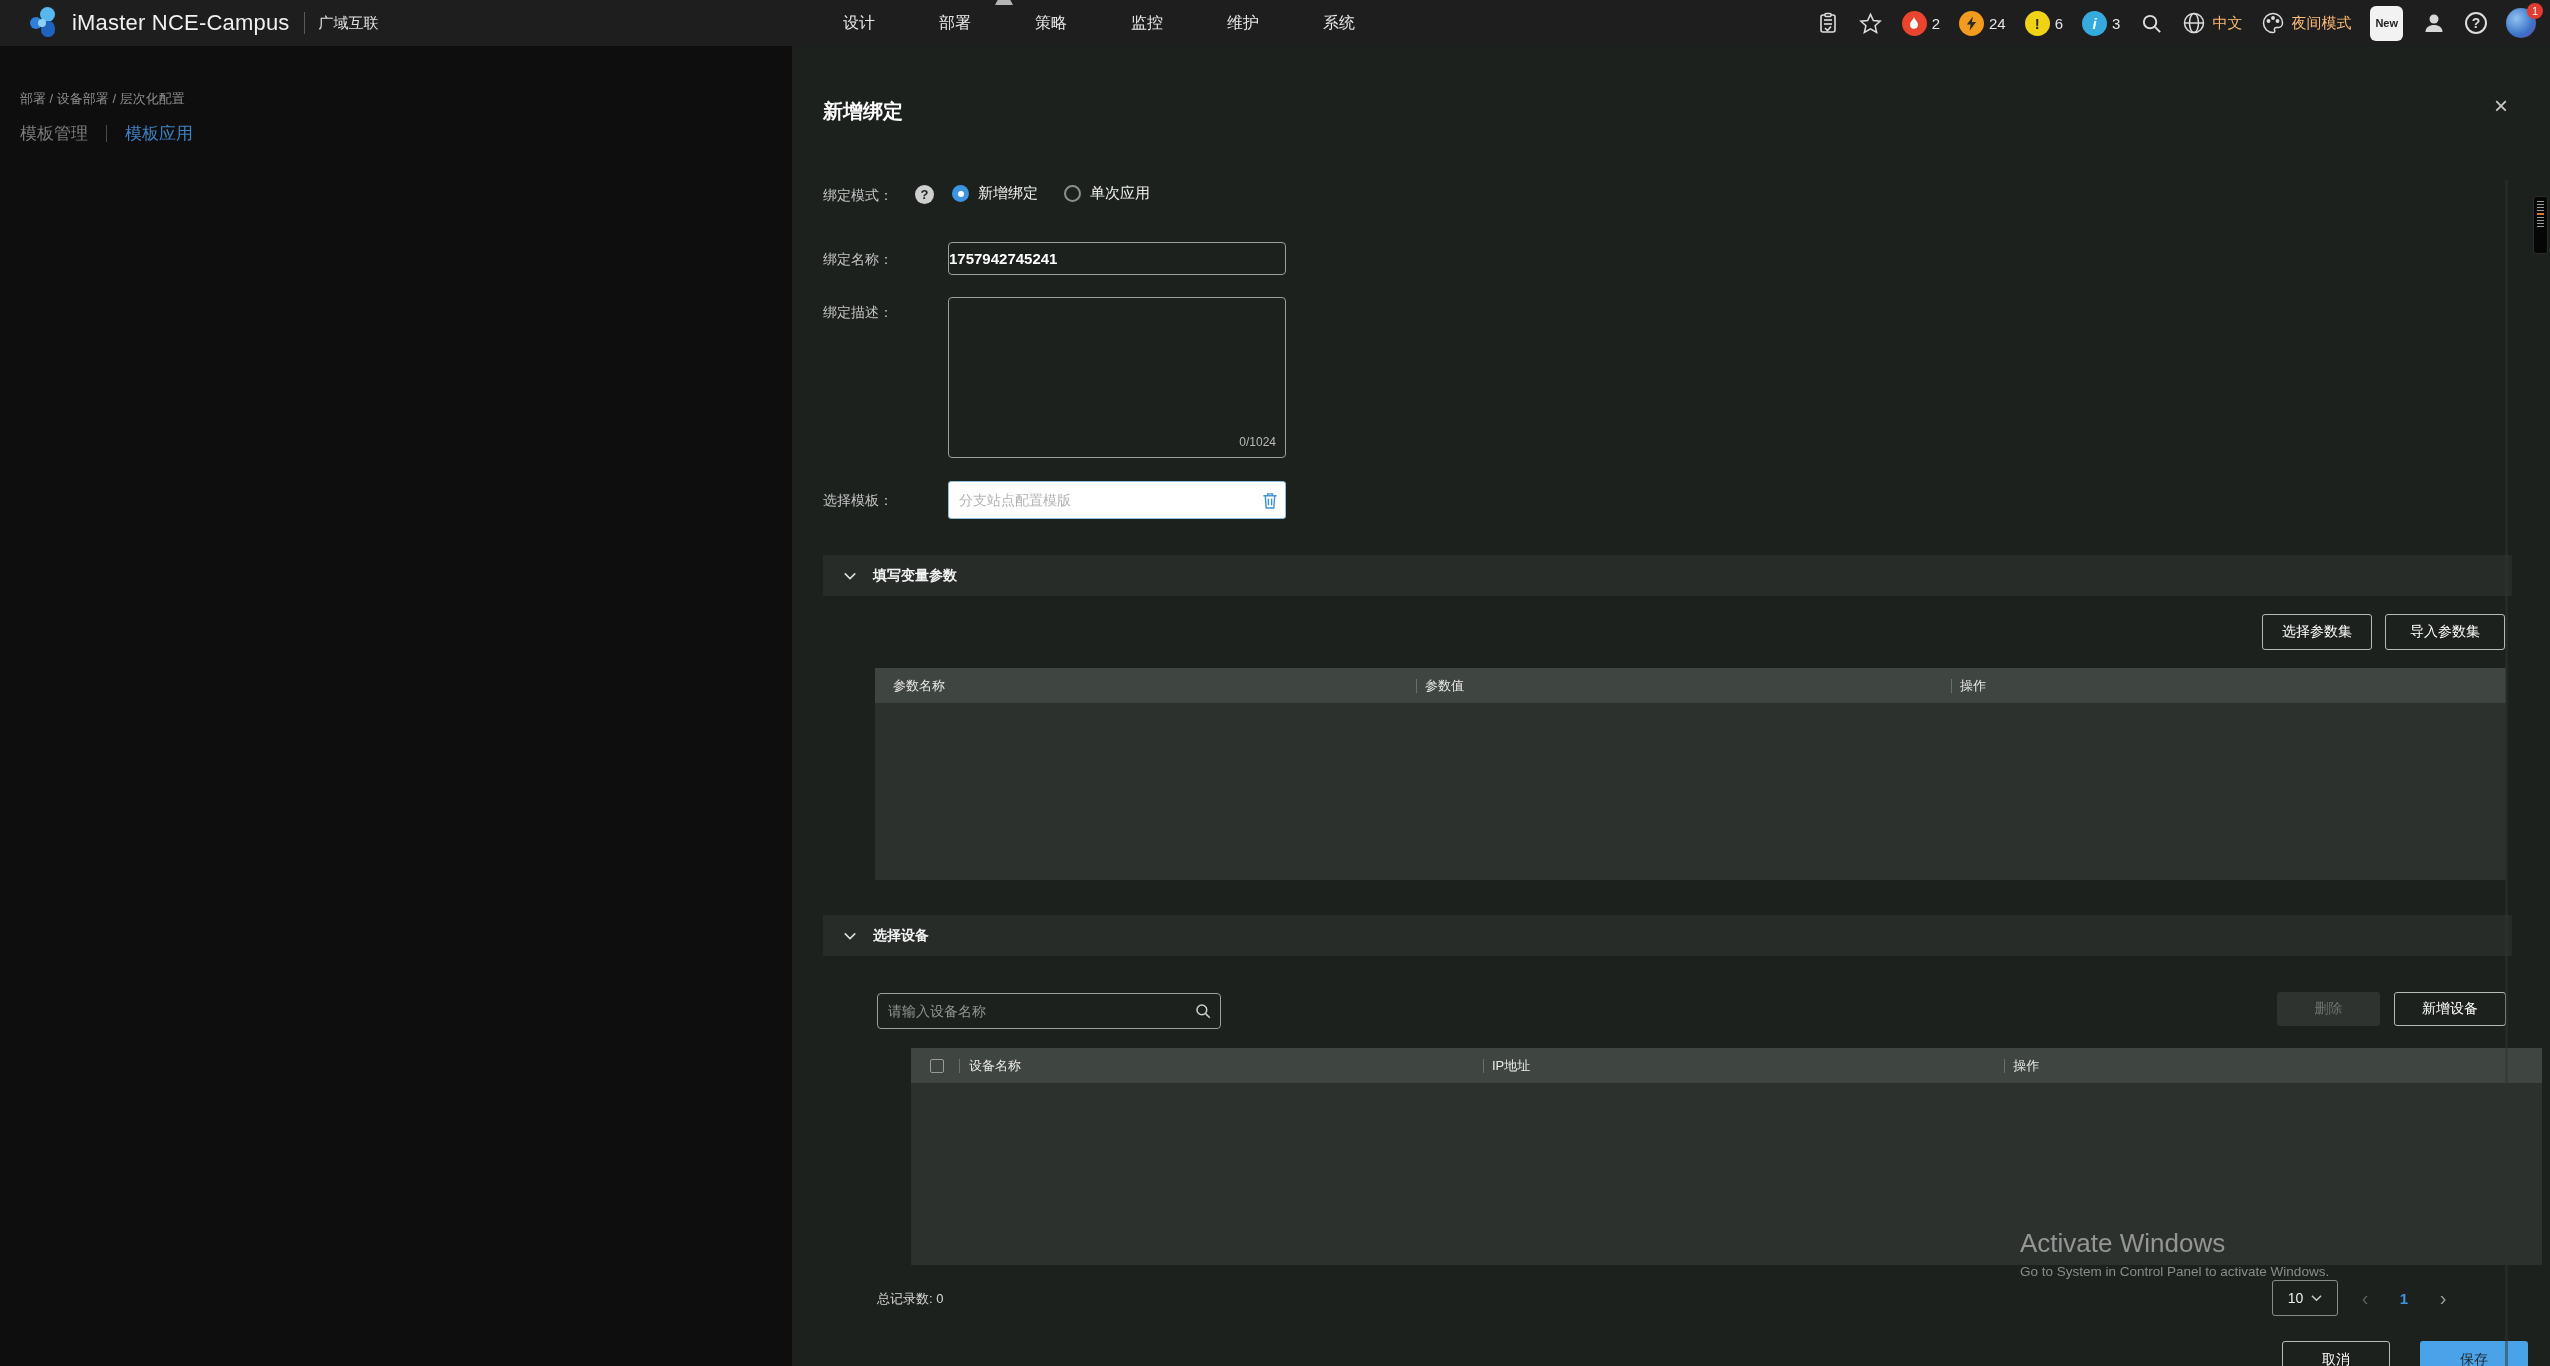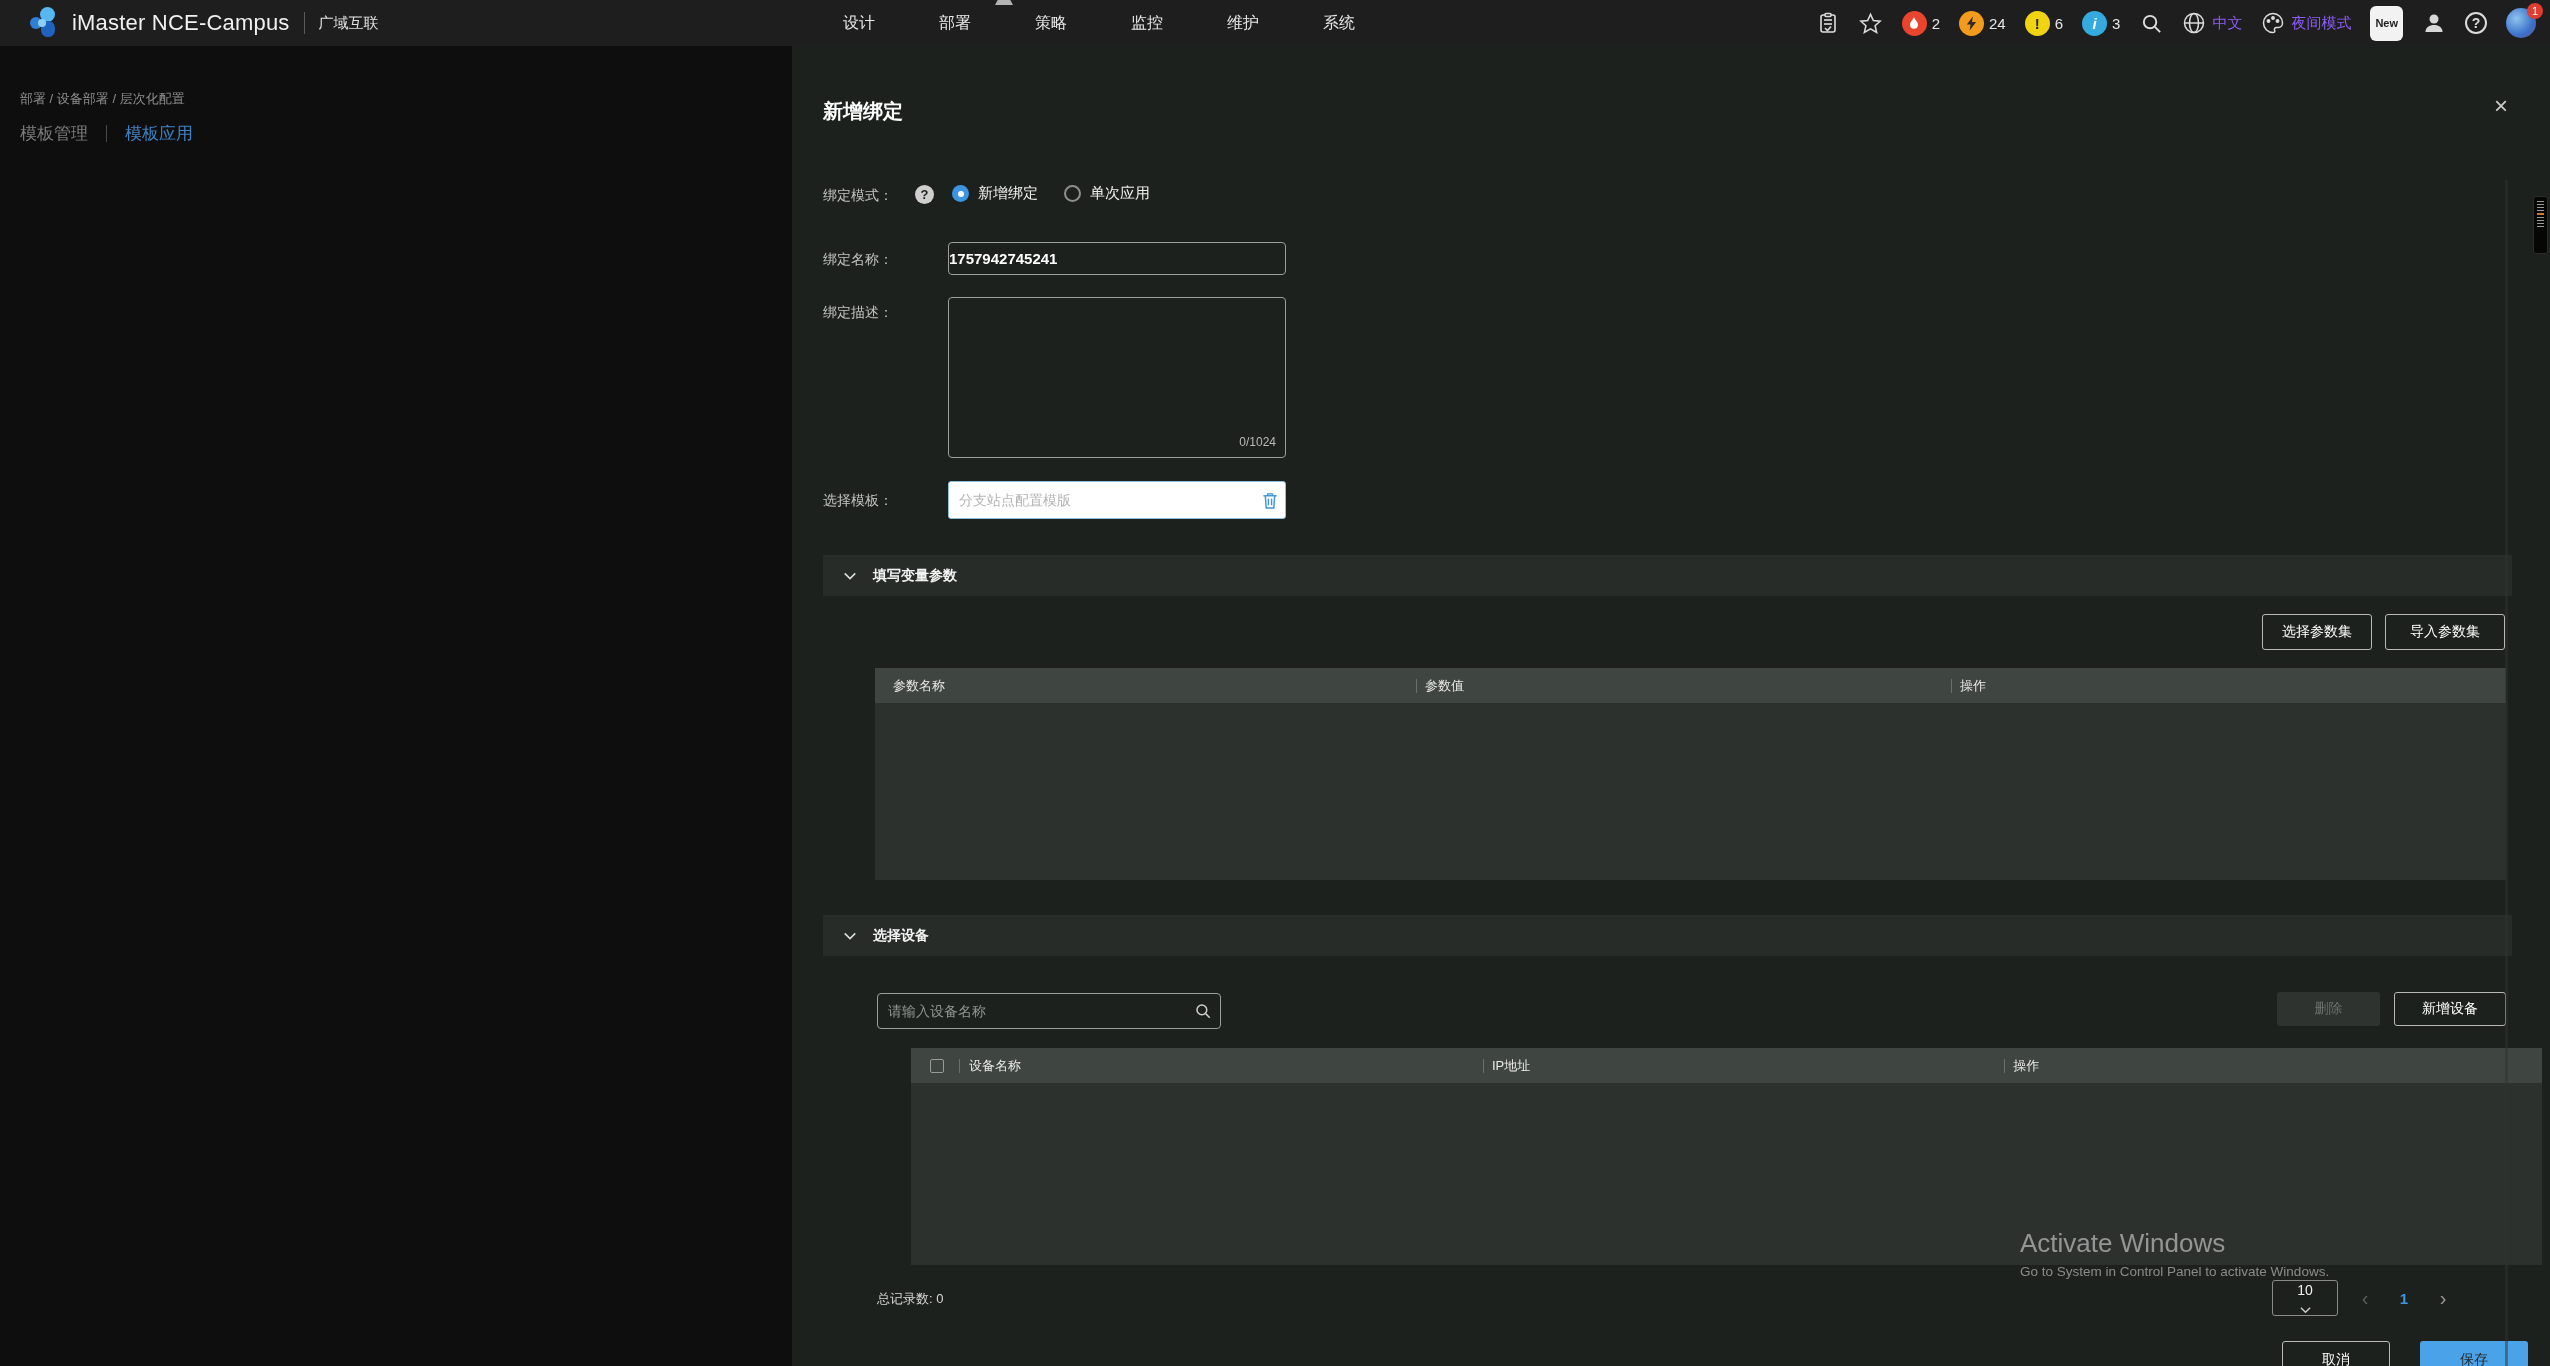--- a/index.html
+++ b/index.html
@@ -24,21 +24,21 @@
   .top-menu .mi { color:#e8e8e8; font-size:16px; cursor:pointer; white-space:nowrap; }
   .top-notch { position:absolute; left:995px; top:0; width:18px; height:5px; background:#cfcfcf;
                clip-path:polygon(15% 0,85% 0,100% 100%,0 100%); opacity:.85; }
   .top-right { position:absolute; right:14px; top:0; height:46px; display:flex; align-items:center; gap:19px; }
   .ticon { width:24px; height:24px; display:flex; align-items:center; justify-content:center; color:#ddd; }
   .badge-group { display:flex; align-items:center; gap:5px; }
   .abadge { width:25px; height:25px; border-radius:50%; display:flex; align-items:center; justify-content:center; }
   .abadge svg { display:block; }
   .abadge .glyph-txt { font-size:15px; font-weight:bold; color:#2c2c2c; line-height:1; }
   .acount { color:#e6e6e6; font-size:15px; }
-  .lang, .night { display:flex; align-items:center; gap:6px; color:#8b5cf6; font-size:15px; }
+  .lang, .night { display:flex; align-items:center; gap:6px; color:#fdba74; font-size:15px; }
   .new-key { background:#f2f2f2; color:#222; font-size:11px; font-weight:bold;
              border-radius:6px; padding:12px 5px; line-height:1; }
   .help-circ { width:22px; height:22px; border:2px solid #ddd; border-radius:50%;
                color:#ddd; font-size:14px; font-weight:bold; display:flex; align-items:center; justify-content:center; }
   .avatar-wrap { position:relative; width:30px; height:30px; }
   .avatar { width:30px; height:30px; border-radius:50%;
             background:radial-gradient(circle at 35% 35%, #8fc3ee, #3b72c8 60%, #6a4fa0); }
   .avatar-badge { position:absolute; top:-5px; right:-7px; min-width:16px; height:16px; border-radius:8px;
                   background:#e03c30; color:#fff; font-size:11px; display:flex; align-items:center;
                   justify-content:center; padding:0 3px; }
@@ -120,21 +120,21 @@
   .search-ic { width:34px; display:flex; align-items:center; justify-content:center; cursor:pointer; }
 
   .btn-del { position:absolute; left:1485px; top:946px; width:103px; height:34px; background:#2e3330;
              border:none; border-radius:3px; color:#6d716e; font-size:14px;
              font-family:"Liberation Sans", sans-serif; }
   .btn-adddev { position:absolute; left:1602px; top:946px; width:112px; height:34px; }
 
   .total-label { position:absolute; left:85px; top:1244px; color:#d8d8d8; font-size:13px; }
   .pager { position:absolute; left:1480px; top:1234px; display:flex; align-items:center; gap:10px; }
   .psize { width:66px; height:36px; border:1px solid #8a8a8a; border-radius:3px; background:#1d211e;
-           color:#eee; font-size:14px; display:flex; align-items:center; justify-content:center; gap:8px; cursor:pointer;flex-direction:column; }
+           color:#eee; font-size:14px; display:flex; align-items:center; justify-content:center; gap:8px; cursor:pointer; }
   .pbtn { width:34px; height:34px; display:flex; align-items:center; justify-content:center;
           background:#23272412; font-size:20px; cursor:pointer; }
   .pprev { color:#5b5f5c; } .pnext { color:#9a9a9a; }
   .pcur { color:#3d94e0; font-size:15px; font-weight:bold; width:24px; text-align:center; cursor:pointer; }
 
   .btn-cancel { position:absolute; left:1490px; top:1295px; width:108px; height:38px; }
   .btn-save { position:absolute; left:1628px; top:1295px; width:108px; height:38px; background:#4aa3e8;
               border:none; border-radius:3px; color:#26292b; font-size:14px; cursor:pointer;
               display:flex; align-items:center; justify-content:center;
               font-family:"Liberation Sans", sans-serif; }

